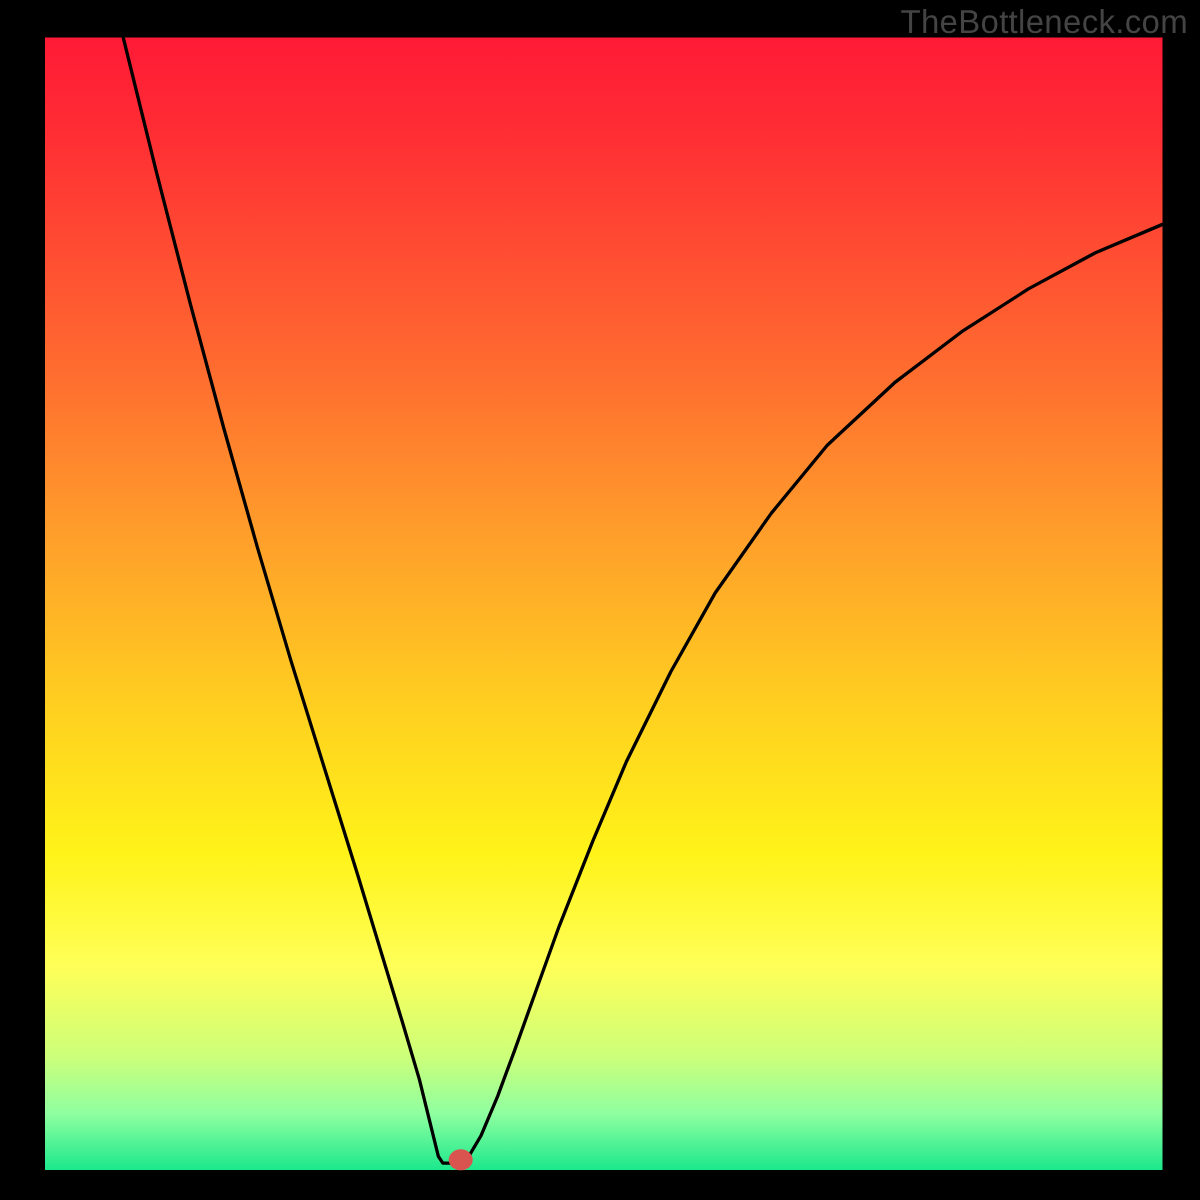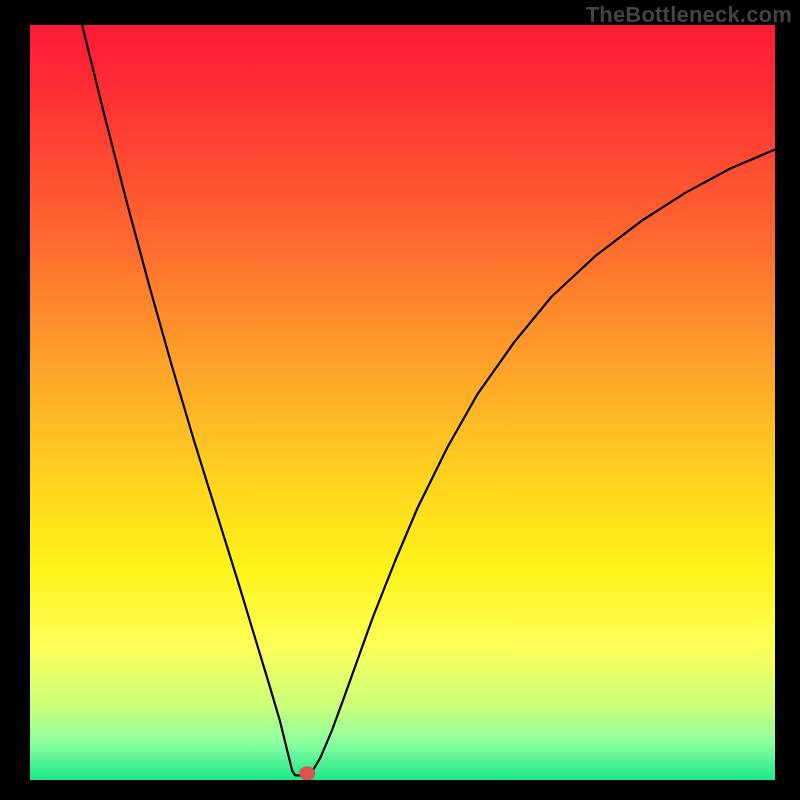--- a/index.html
+++ b/index.html
@@ -17,21 +17,21 @@
     left: 0;
     width: 800px;
     height: 800px;
   }
   .watermark {
     position: absolute;
     top: 2px;
     right: 8px;
     color: #444;
     font-size: 22px;
-    font-weight: 700;
+    font-weight: 400;
     letter-spacing: 0.2px;
     z-index: 10;
     user-select: none;
   }
 </style>
 </head>
 <body>
 
 <div class="plot-container">
   <svg id="chart-svg" width="800" height="800" viewBox="0 0 800 800">

